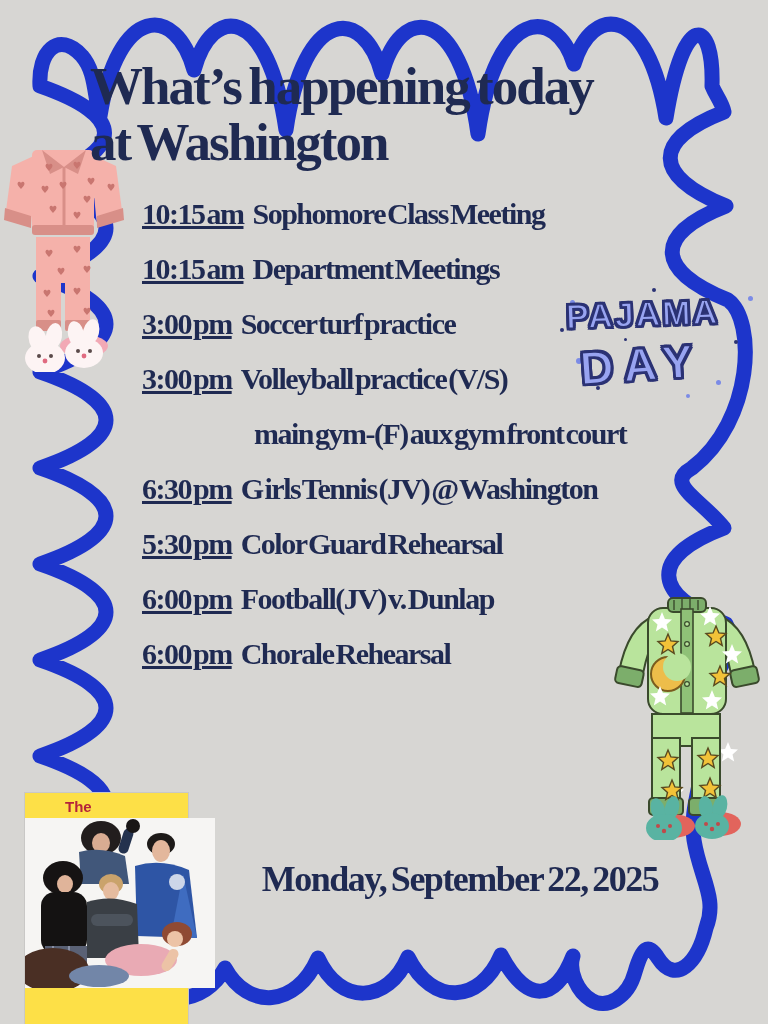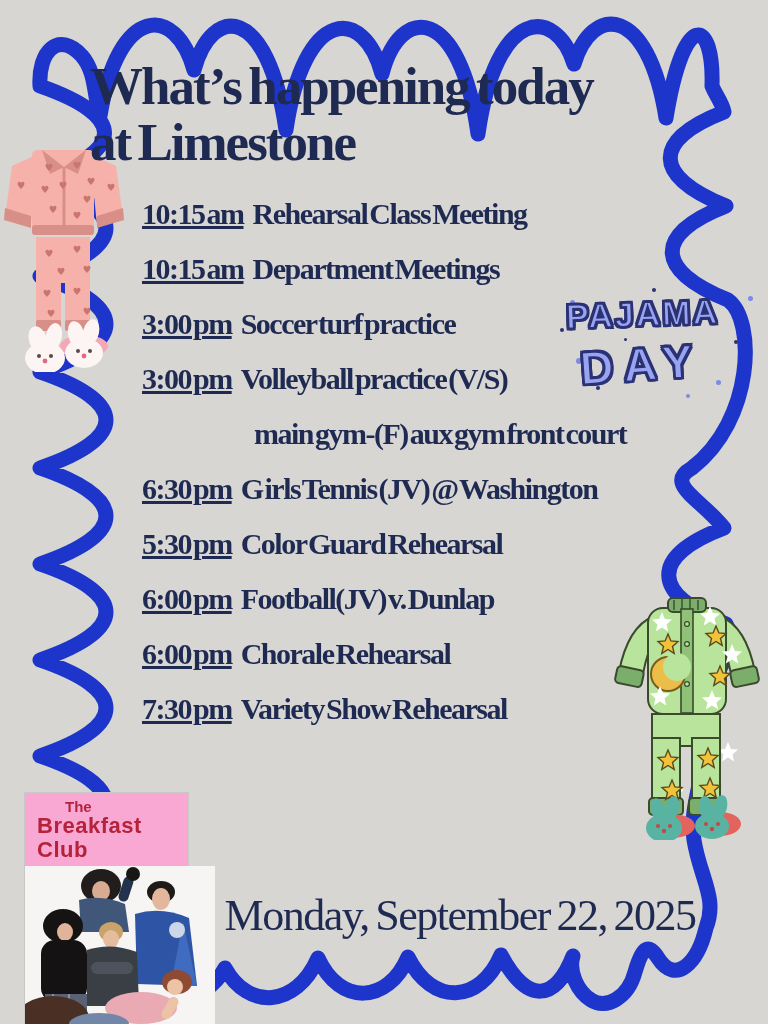--- a/index.html
+++ b/index.html
@@ -9,22 +9,22 @@
   .deco{position:absolute;z-index:2;}
   .textlayer{position:absolute;z-index:3;}
 
   .title{left:90px;top:58px;width:590px;text-align:left;font-weight:bold;
          font-size:53px;line-height:56px;letter-spacing:-2px;word-spacing:-4px;}
   .events{left:142px;top:186px;width:540px;}
   .event-row{height:55px;font-weight:bold;font-size:30px;line-height:55px;
              letter-spacing:-1.5px;word-spacing:-4px;white-space:nowrap;}
   .event-row.indent{padding-left:103px;}
   .ev-time{margin-right:9px;text-decoration:underline;}
-  .date{left:160px;top:858px;width:600px;text-align:center;font-weight:normal;
-        font-size:44px;letter-spacing:-1.5px;word-spacing:-3px;margin-top:32px;}
+  .date{left:160px;top:858px;width:600px;text-align:center;font-weight:bold;
+        font-size:36px;letter-spacing:-1.5px;word-spacing:-3px;}
 
   
   .pajama-day{left:566px;top:294px;width:200px;height:115px;font-family:"Liberation Sans","DejaVu Sans",sans-serif;}
   .pd-word{display:block;font-weight:bold;color:#98a4f1;-webkit-text-stroke:1.6px #2b3274;
            text-shadow:-2px -2px 0 #2b3274,2px -2px 0 #2b3274,-2px 2px 0 #2b3274,2px 2px 0 #2b3274,
                        0 -2px 0 #2b3274,0 2px 0 #2b3274,-2px 0 0 #2b3274,2px 0 0 #2b3274;}
   .pd-line1{font-size:34px;letter-spacing:2px;transform:rotate(-2deg);}
   .pd-line2{font-size:46px;letter-spacing:10px;margin:2px 0 0 14px;transform:rotate(-4deg);}
   .speck{position:absolute;border-radius:50%;}
   .speck:nth-of-type(1){left:4px;top:6px;width:5px;height:5px;background:#7b8be6;}
@@ -32,21 +32,21 @@
   .speck:nth-of-type(3){left:182px;top:2px;width:5px;height:5px;background:#7b8be6;}
   .speck:nth-of-type(4){left:168px;top:46px;width:4px;height:4px;background:#2b3274;}
   .speck:nth-of-type(5){left:10px;top:64px;width:6px;height:6px;background:#7b8be6;}
   .speck:nth-of-type(6){left:30px;top:92px;width:4px;height:4px;background:#2b3274;}
   .speck:nth-of-type(7){left:150px;top:86px;width:5px;height:5px;background:#7b8be6;}
   .speck:nth-of-type(8){left:86px;top:-6px;width:4px;height:4px;background:#2b3274;}
   .speck:nth-of-type(9){left:120px;top:100px;width:4px;height:4px;background:#7b8be6;}
   .speck:nth-of-type(10){left:58px;top:44px;width:3px;height:3px;background:#2b3274;}
 
   
-  .bfc{left:25px;top:793px;width:163px;height:231px;background:#f9a8d4;z-index:4;
+  .bfc{left:25px;top:793px;width:163px;height:231px;background:#fde047;z-index:4;
        box-shadow:0 0 0 1px #c9c8c6;font-family:"Liberation Sans","DejaVu Sans",sans-serif;}
   .bfc-the{margin:6px 0 0 40px;font-weight:bold;font-size:15px;color:#b5233a;line-height:15px;}
   .bfc-main{margin:0 0 0 12px;font-weight:bold;font-size:22px;color:#b5233a;line-height:24px;letter-spacing:0.5px;}
   .bfc-photo{display:block;margin-top:4px;}
 </style>
 </head>
 <body>
 
 <div class="poster">
 
@@ -188,27 +188,27 @@
     <span class="speck"></span>
     <span class="speck"></span>
     <span class="speck"></span>
     <span class="speck"></span>
     <span class="pd-word pd-line1">PAJAMA</span>
     <span class="pd-word pd-line2">DAY</span>
   </div>
 
   <div class="textlayer title">
     <div>What’s happening today</div>
-    <div>at Limestone</div>
+    <div>at Washington</div>
   </div>
 
   <div class="textlayer events">
 
       <div class="event-row">
-        <span class="ev-time">10:15 am</span><span class="ev-title">Rehearsal Class Meeting</span>
+        <span class="ev-time">10:15 am</span><span class="ev-title">Sophomore Class Meeting</span>
       </div>
 
       <div class="event-row">
         <span class="ev-time">10:15 am</span><span class="ev-title">Department Meetings</span>
       </div>
 
       <div class="event-row">
         <span class="ev-time">3:00 pm</span><span class="ev-title">Soccer turf practice</span>
       </div>
 
@@ -230,30 +230,26 @@
 
 
       <div class="event-row">
         <span class="ev-time">6:00 pm</span><span class="ev-title">Football(JV) v. Dunlap</span>
       </div>
 
       <div class="event-row">
         <span class="ev-time">6:00 pm</span><span class="ev-title">Chorale Rehearsal</span>
       </div>
 
-      <div class="event-row">
-        <span class="ev-time">7:30 pm</span><span class="ev-title">Variety Show Rehearsal</span>
-      </div>
     </div>
 
   <div class="textlayer date">Monday, September 22, 2025</div>
 
   <div class="textlayer bfc">
     <div class="bfc-the">The</div>
-    <div class="bfc-main">Breakfast Club</div>
     <svg class="bfc-photo" width="190" height="170" viewBox="0 0 190 170">
       <rect x="0" y="0" width="190" height="170" fill="#f6f5f3"></rect>
 
       <rect x="96" y="10" width="10" height="26" rx="5" fill="#24324e" transform="rotate(18 101 23)"></rect>
       <circle cx="108" cy="8" r="7" fill="#191616"></circle>
       <ellipse cx="76" cy="20" rx="20" ry="17" fill="#221d1d"></ellipse>
       <ellipse cx="76" cy="25" rx="9" ry="10" fill="#d9ac92"></ellipse>
       <path d="M54 34 Q76 28 100 38 L104 66 L56 66 Z" fill="#41577a"></path>
 
       <ellipse cx="136" cy="26" rx="14" ry="11" fill="#1d1a18"></ellipse>

